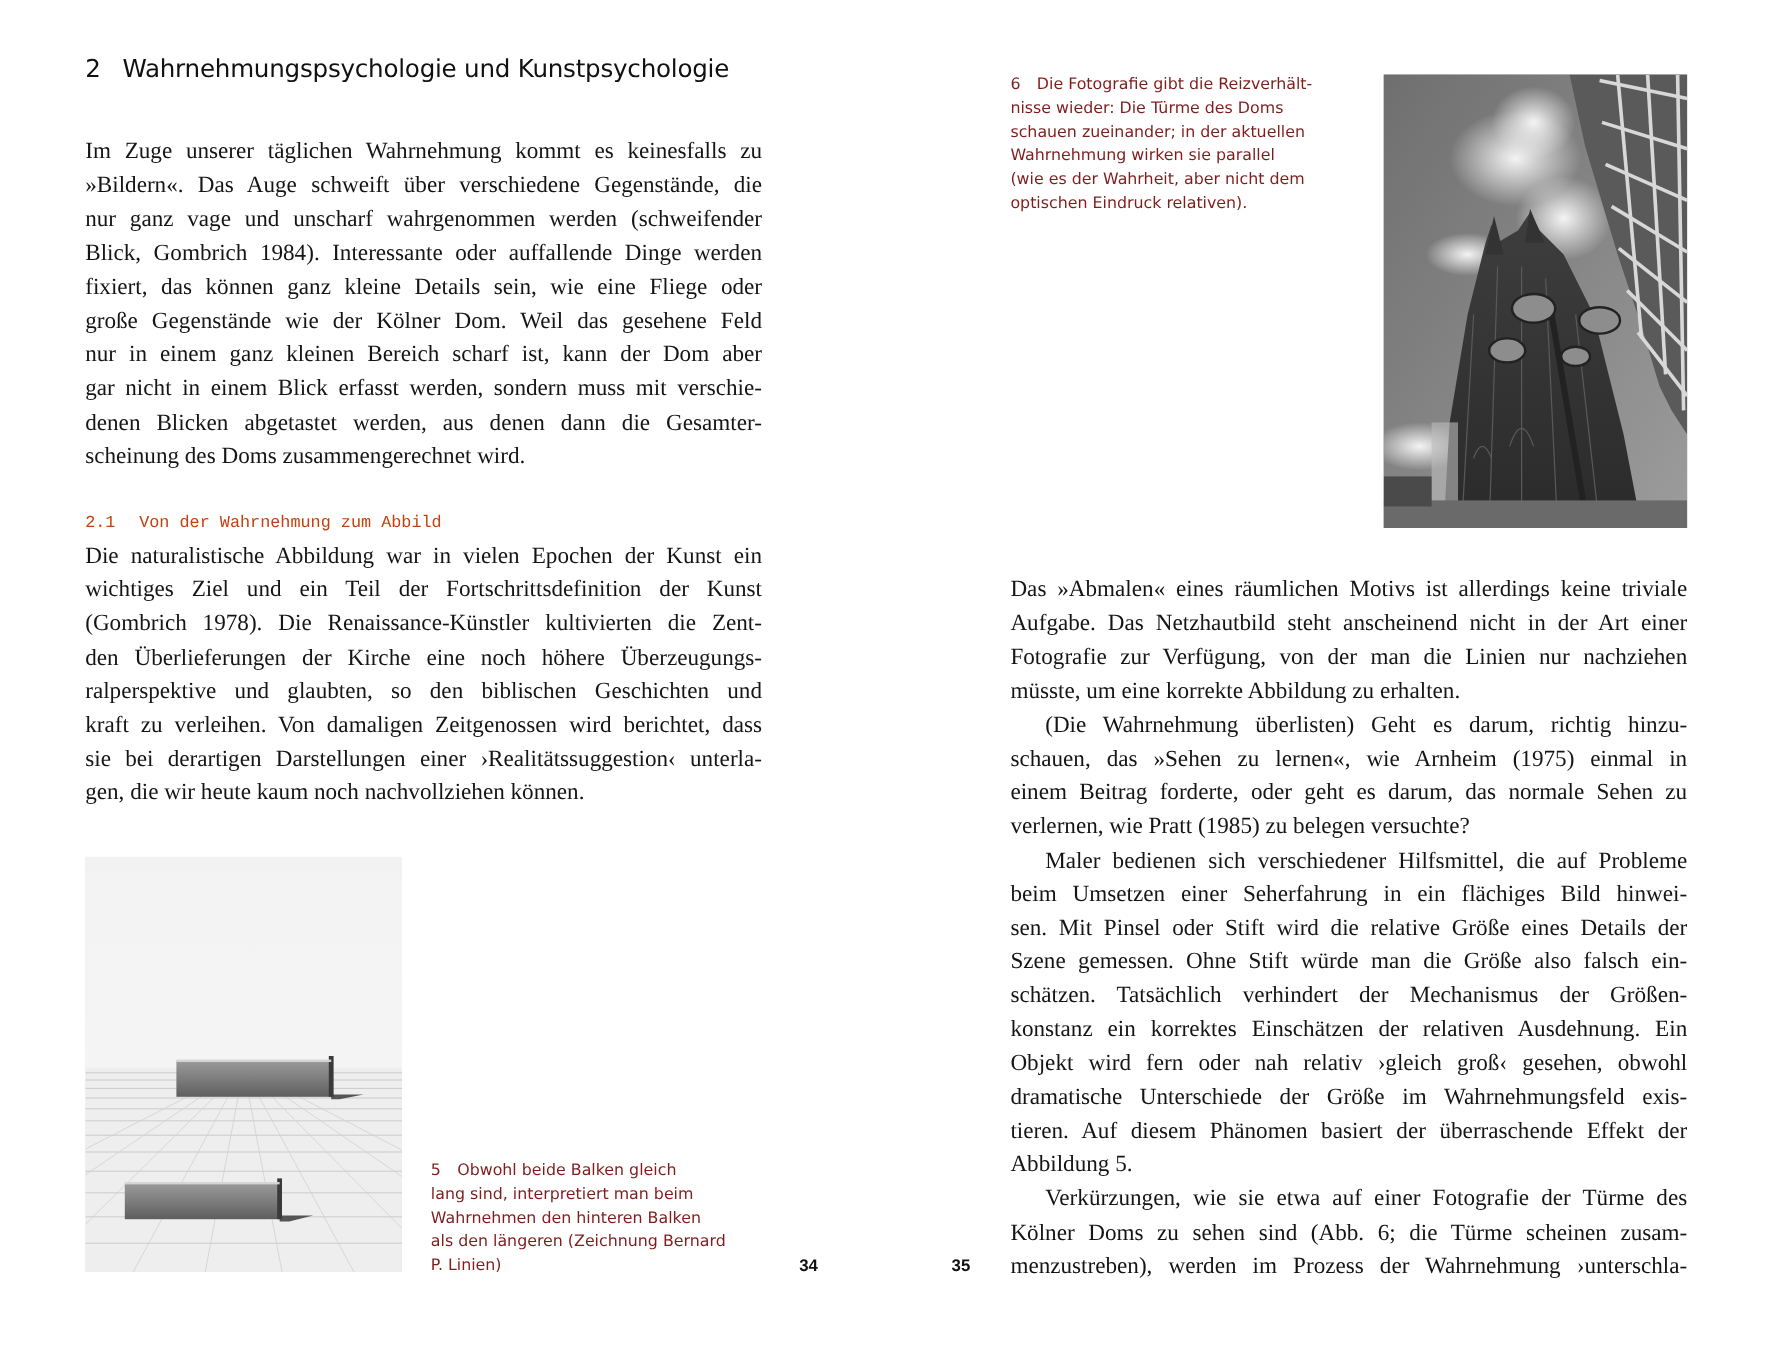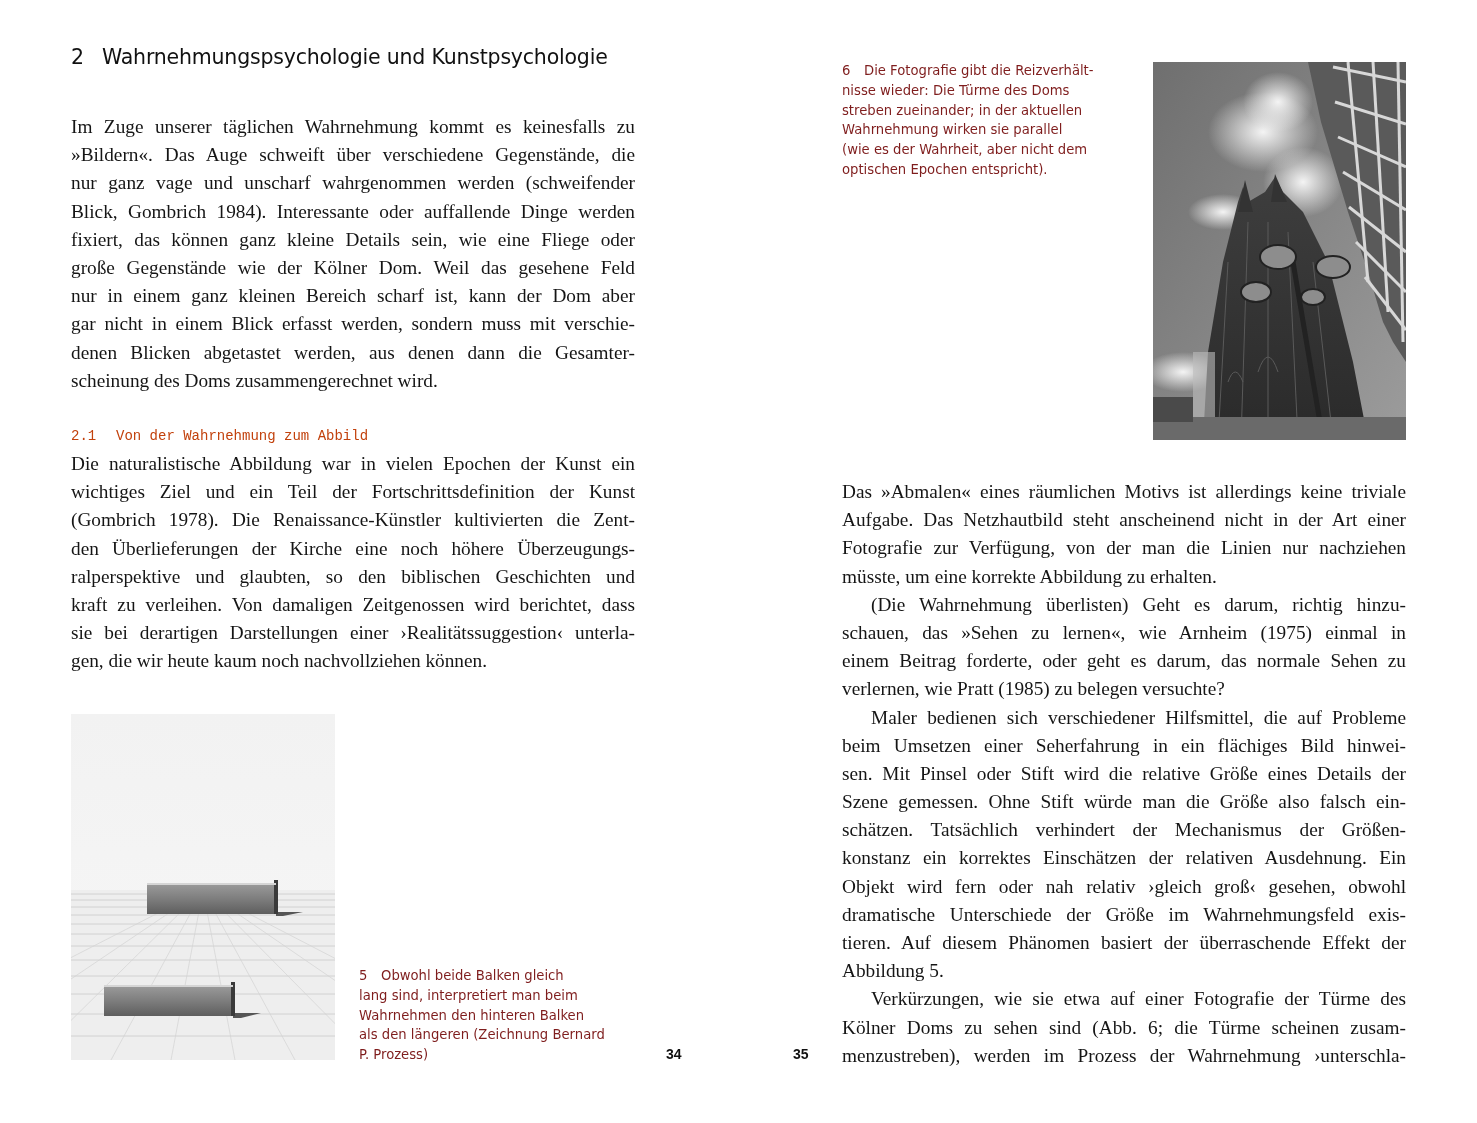--- a/index.html
+++ b/index.html
@@ -142,33 +142,33 @@
       <rect x="160" y="268" width="4" height="34" fill="#3a3a3a"></rect>
       <rect x="33" y="271" width="129" height="2" fill="#d5d5d5"></rect>
     </svg>
   </div>
 
   <div class="caption caption-5">
     <div><span class="num">5</span><span>Obwohl beide Balken gleich</span></div>
     <div>lang sind, interpretiert man beim</div>
     <div>Wahrnehmen den hinteren Balken</div>
     <div>als den längeren (Zeichnung Bernard</div>
-    <div>P. Prozess)</div>
+    <div>P. Linien)</div>
   </div>
 
   <div class="page-number pn-left">34</div>
 </div>
 
 <div class="caption caption-6">
   <div><span class="num">6</span><span>Die Fotografie gibt die Reizverhält-</span></div>
   <div>nisse wieder: Die Türme des Doms</div>
-  <div>streben zueinander; in der aktuellen</div>
+  <div>schauen zueinander; in der aktuellen</div>
   <div>Wahrnehmung wirken sie parallel</div>
   <div>(wie es der Wahrheit, aber nicht dem</div>
-  <div>optischen Epochen entspricht).</div>
+  <div>optischen Eindruck relativen).</div>
 </div>
 
 <div class="figure fig-6" title="Black-and-white photograph of Cologne Cathedral towers converging, street lamp and modern building in foreground">
   <svg width="253" height="378" viewBox="0 0 253 378">
     <defs>
       <linearGradient id="skyG" x1="0" y1="0" x2="1" y2="1">
         <stop offset="0" stop-color="#6f6f6f"></stop>
         <stop offset="1" stop-color="#9c9c9c"></stop>
       </linearGradient>
       <radialGradient id="cloud" cx="0.5" cy="0.5" r="0.5">

